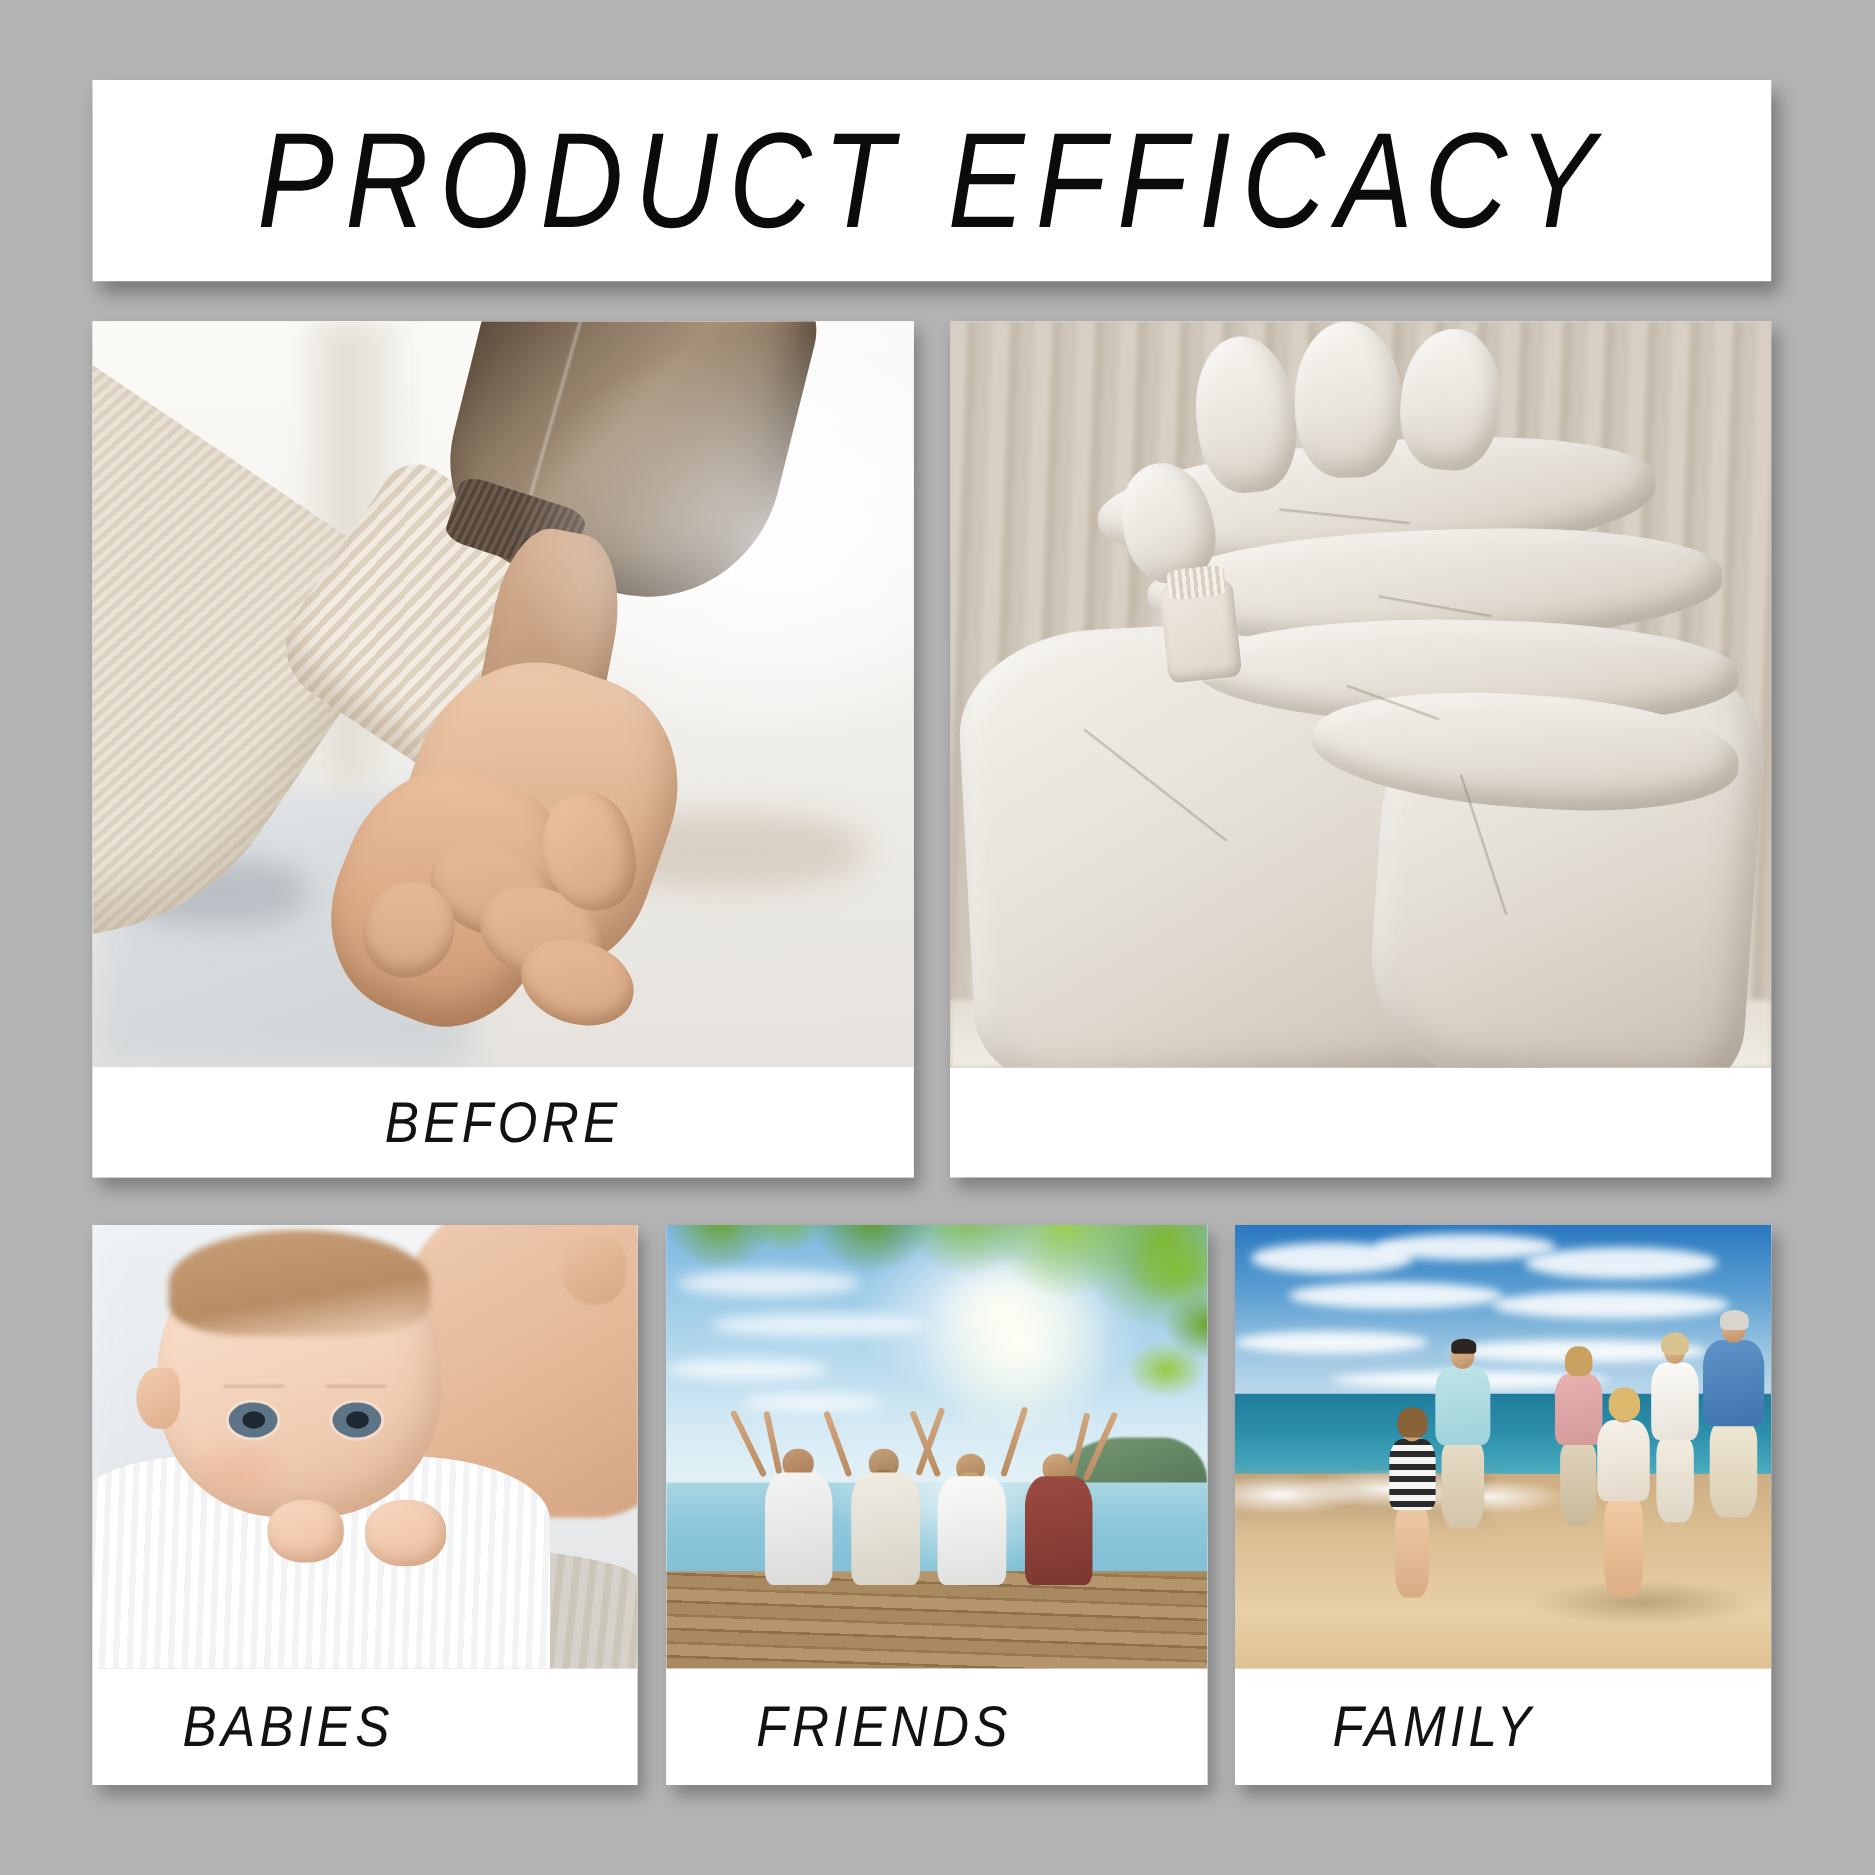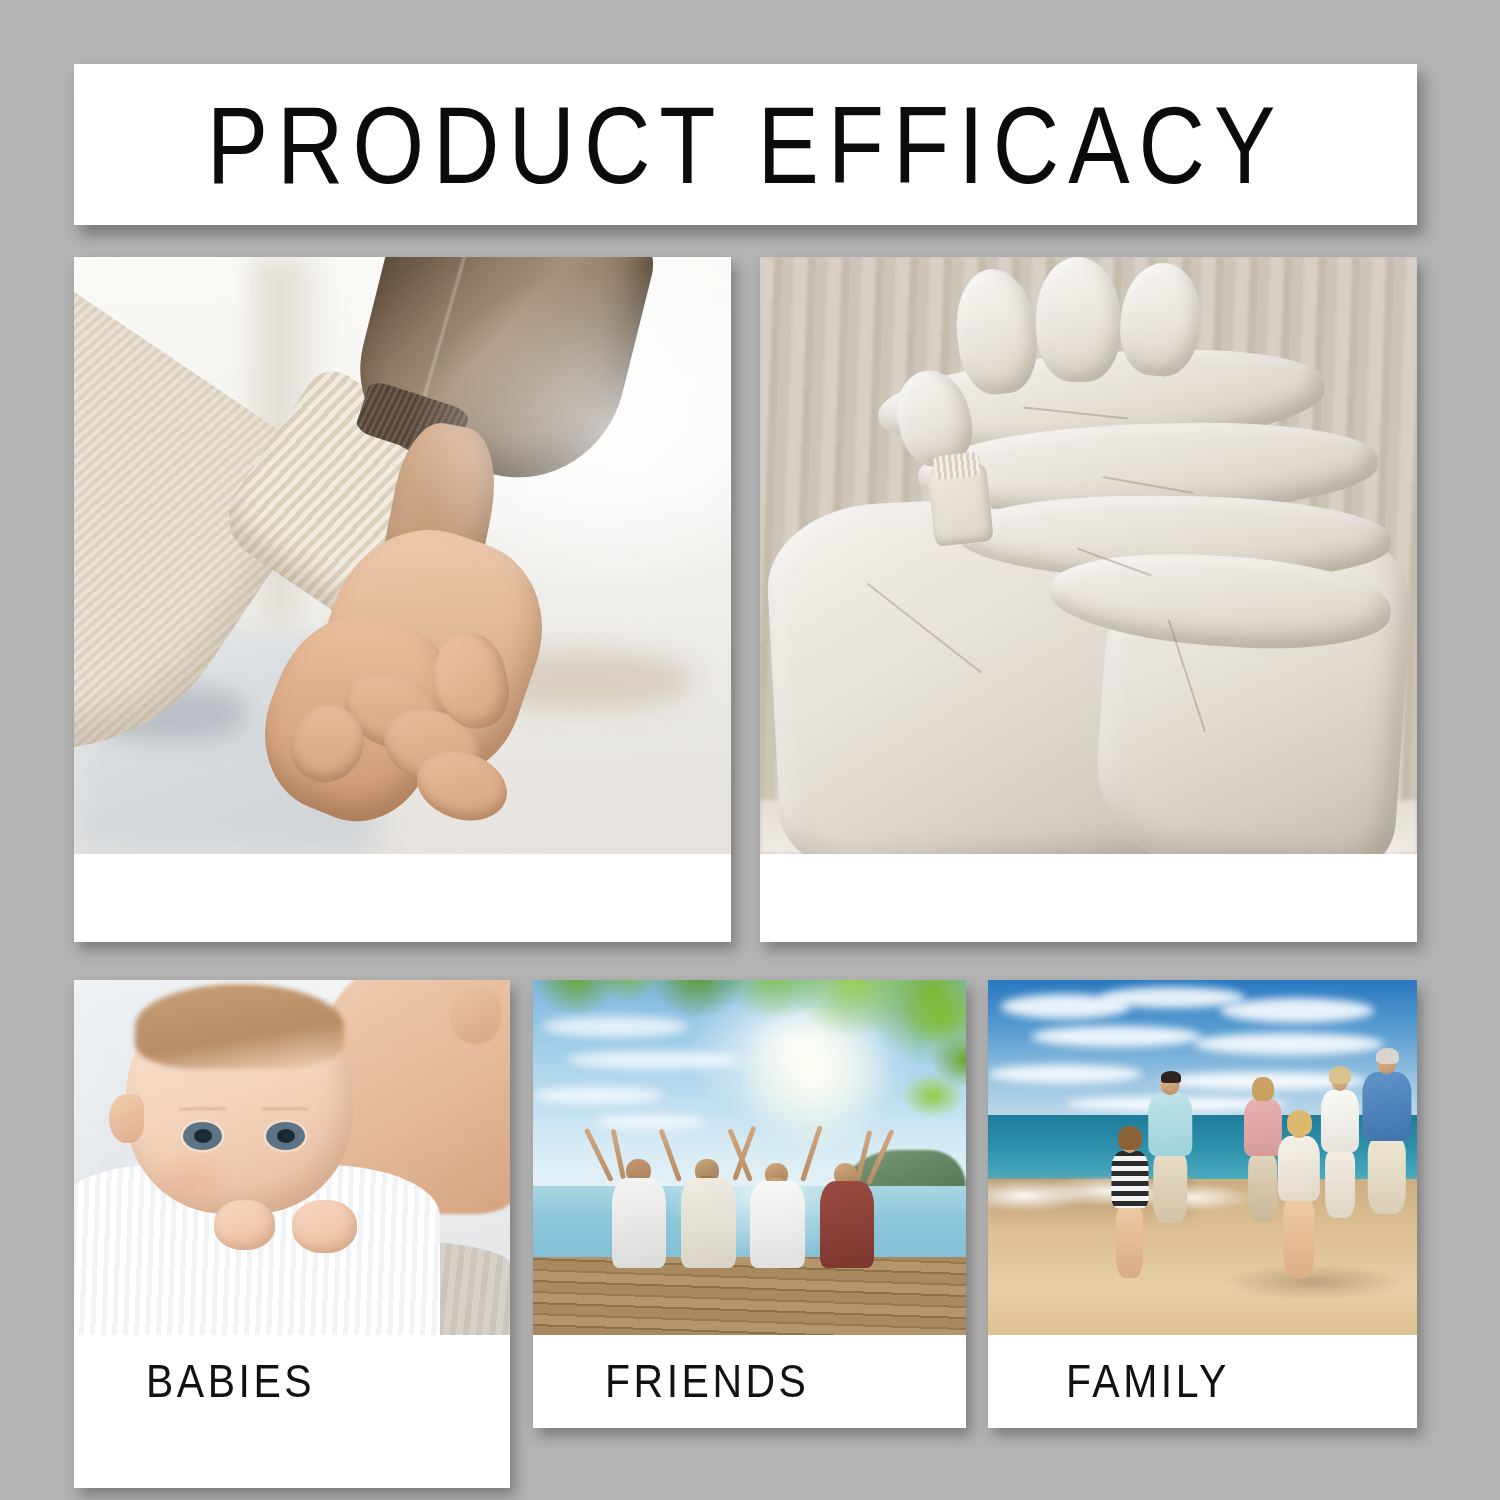--- a/index.html
+++ b/index.html
@@ -11,20 +11,21 @@
     height: 1500px;
     background: #b3b3b3;
     font-family: "Liberation Sans", sans-serif;
     overflow: hidden;
   }
 
   #page {
     position: relative;
     width: 1500px;
     height: 1500px;
+    font-style: italic;
   }
 
   
   #title-banner {
     position: absolute;
     left: 74px;
     top: 64px;
     width: 1343px;
     height: 161px;
     background: #ffffff;
@@ -77,21 +78,21 @@
 
   
   #card-before { left: 74px;  top: 257px; width: 657px;  height: 685px; }
   #card-after  { left: 760px; top: 257px; width: 657px;  height: 685px; }
   #card-before .photo, #card-after .photo { width: 657px; height: 597px; }
   #card-before .caption-band, #card-after .caption-band {
     top: 597px; height: 88px; justify-content: center;
   }
 
   
-  #card-babies  { left: 74px;  top: 980px; width: 436px; height: 508px; }
+  #card-babies  { left: 74px;  top: 980px; width: 436px; height: 448px; }
   #card-friends { left: 533px; top: 980px; width: 433px; height: 448px; }
   #card-family  { left: 988px; top: 980px; width: 429px; height: 448px; }
   #card-babies .photo  { width: 436px; height: 355px; }
   #card-friends .photo { width: 433px; height: 355px; }
   #card-family .photo  { width: 429px; height: 355px; }
   .bottom-band {
     top: 355px; height: 93px;
     justify-content: flex-start; padding-left: 72px;
     box-sizing: border-box;
   }
@@ -653,20 +654,23 @@
       <div class="leather-cuff"></div>
       <div class="arm-right"></div>
       <div class="hand-back"></div>
       <div class="hand-front"></div>
       <div class="finger f1"></div>
       <div class="finger f2"></div>
       <div class="finger f3"></div>
       <div class="finger f4"></div>
       <div class="thumb"></div>
       <div class="glow"></div>
+    </div>
+    <div class="caption-band">
+      <div class="caption-text">BEFORE</div>
     </div>
   </div>
 
   <div class="card" id="card-after">
     <div class="photo ph-after">
       <div class="curtain"></div>
       <div class="table"></div>
       <div class="cast palm-main"></div>
       <div class="cast palm-right"></div>
       <div class="fing fa"></div>

